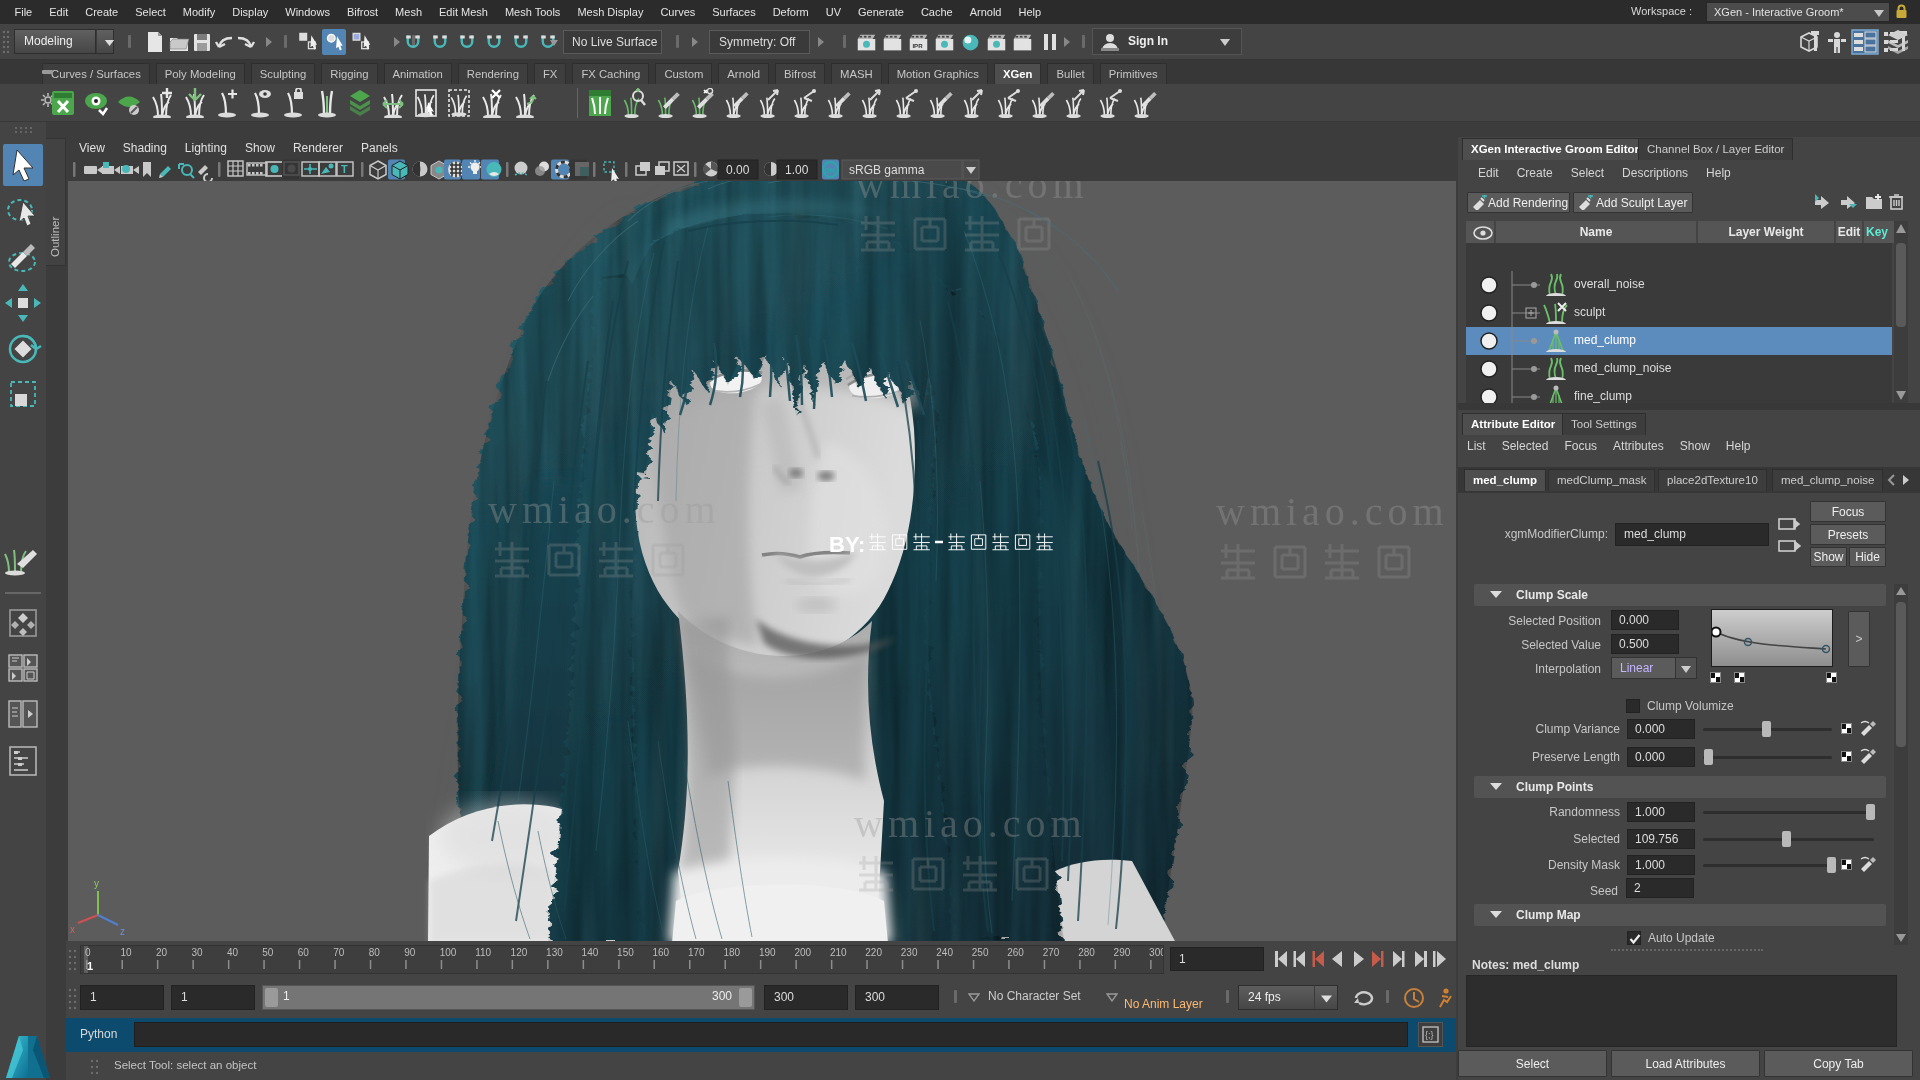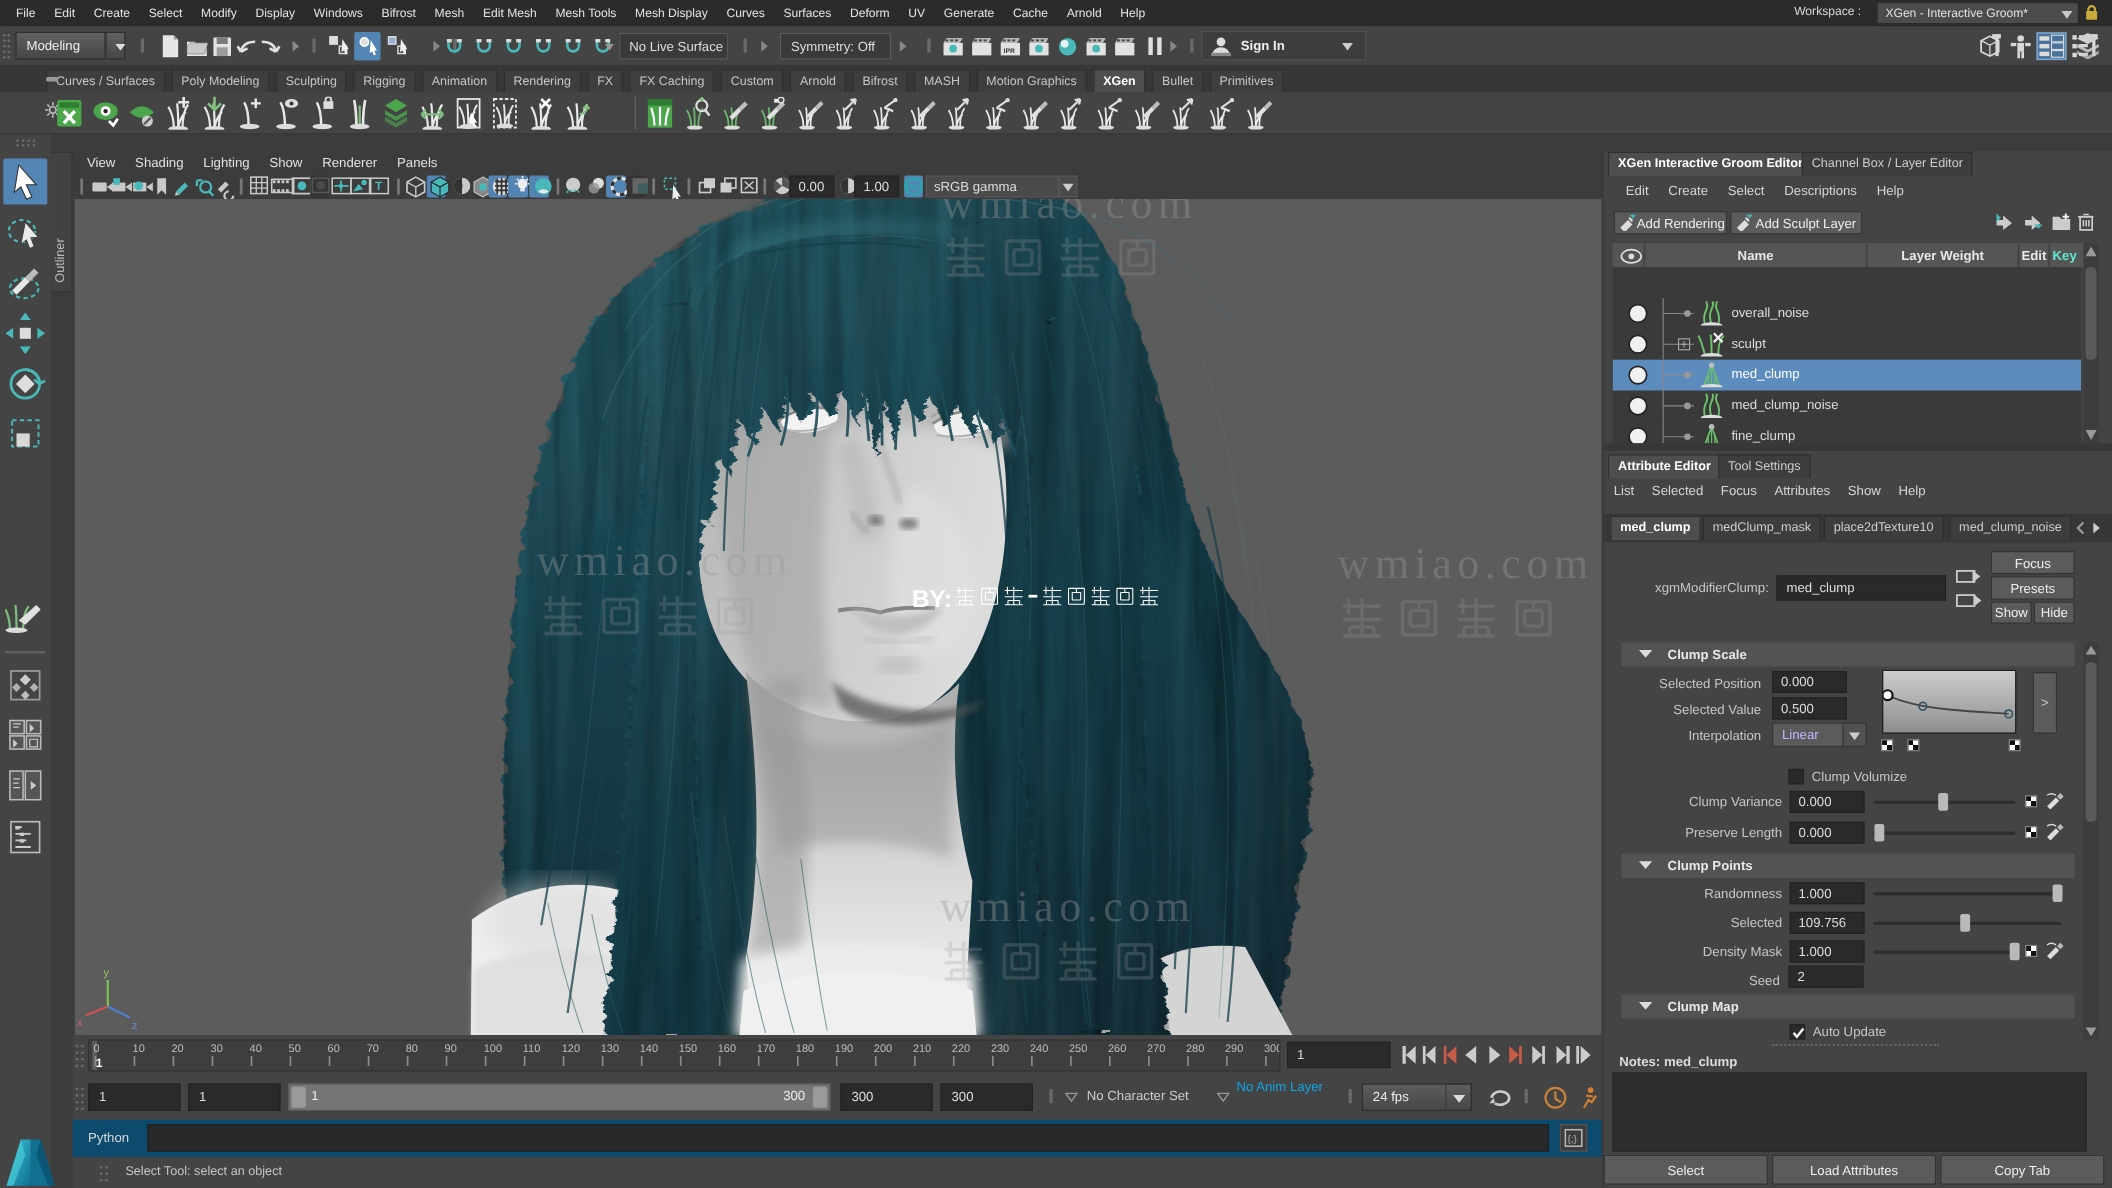--- a/index.html
+++ b/index.html
@@ -1441,21 +1441,21 @@
 <div class="rfield" style="left:698px;width:84px">300</div>
 <div class="rfield" style="left:789px;width:84px">300</div>
 <div class="sepdot" style="left:888px;top:12px"></div>
 <svg style="position:absolute;left:902px;top:15px" width="12" height="9" viewBox="0 0 12 9">
         <path d="M1 1 h10 l-5 7 Z" fill="none" stroke="#999" stroke-width="1.3"></path>
       </svg>
 <span style="position:absolute;left:922px;top:11px;color:#ccc">No Character Set</span>
 <svg style="position:absolute;left:1040px;top:15px" width="12" height="9" viewBox="0 0 12 9">
         <path d="M1 1 h10 l-5 7 Z" fill="none" stroke="#999" stroke-width="1.3"></path>
       </svg>
-<span style="position:absolute;left:1058px;top:3px;color:#0ea5e9">No Anim Layer</span>
+<span style="position:absolute;left:1058px;top:19px;color:#fdba74">No Anim Layer</span>
 <div class="sepdot" style="left:1160px;top:12px"></div>
 <div style="position:absolute;left:1172px;top:7px;width:100px;height:25px;background:linear-gradient(#5d5d5d,#474747);border:1px solid #2e2e2e;color:#eee;line-height:23px;padding-left:9px">24 fps</div>
 <div style="position:absolute;left:1248px;top:7px;width:24px;height:25px;background:linear-gradient(#5d5d5d,#474747);border:1px solid #2e2e2e;border-left:1px solid #3a3a3a">
         <svg width="13" height="10" style="margin:8px 0 0 5px" viewBox="0 0 13 10">
           <path d="M1 1.5 L12 1.5 L6.5 8.5 Z" fill="#ddd"></path>
         </svg>
       </div>
 <svg style="position:absolute;left:1286px;top:11px" width="24" height="18" viewBox="0 0 24 18">
         <path d="M4 9 a8 6 0 1 1 3 5" stroke="#ccc" stroke-width="2.4" fill="none"></path>
         <path d="M2 14 l5 0 l-1 -5 Z" fill="#ccc"></path>

